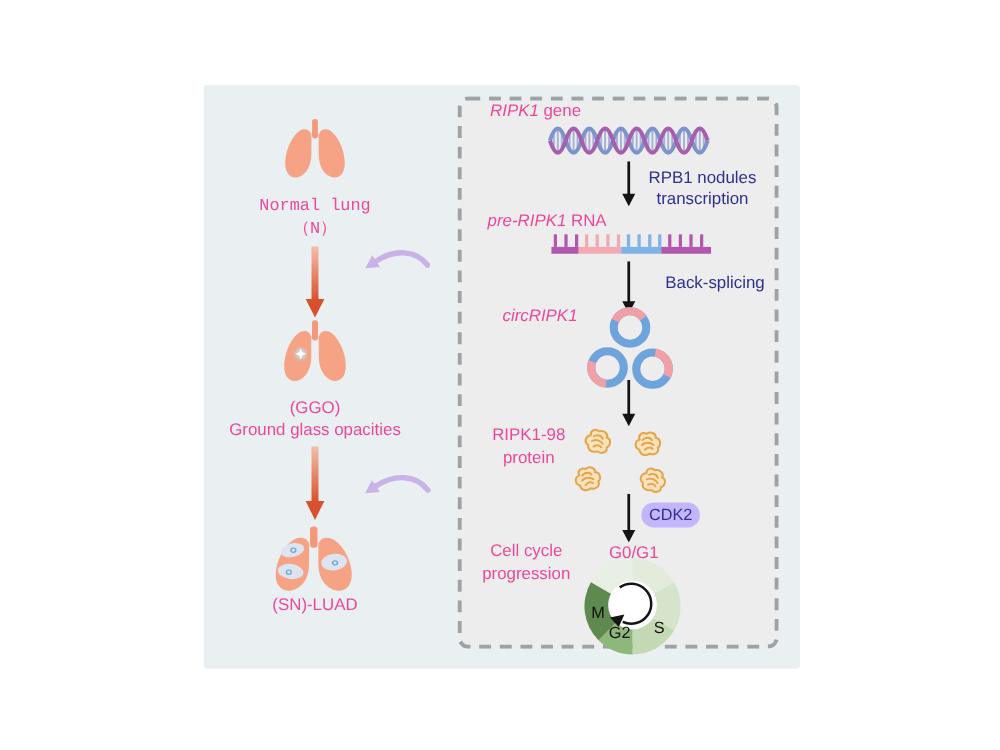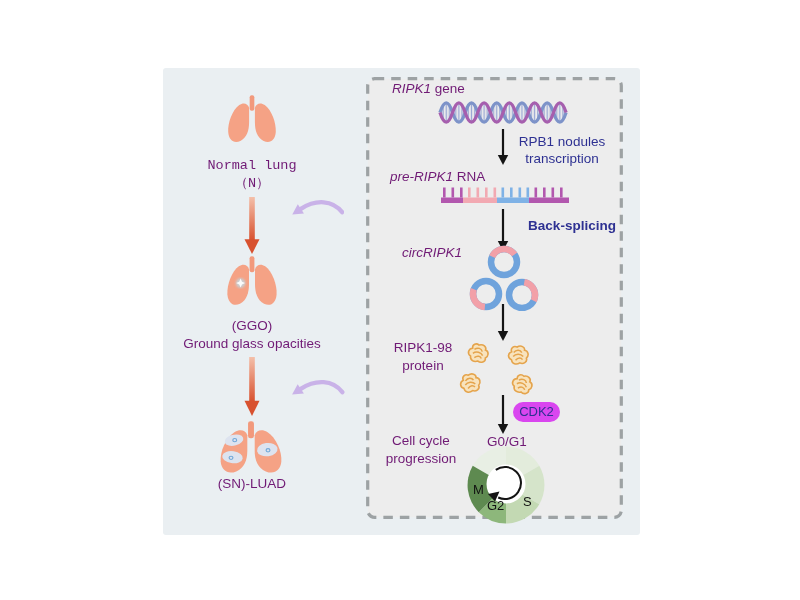--- a/index.html
+++ b/index.html
@@ -1,20 +1,20 @@
 <!DOCTYPE html>
 <html><head>
 <meta charset="utf-8">
 <style>
   html,body{margin:0;padding:0;background:#ffffff;}
   #stage{position:relative;width:800px;height:600px;background:#ffffff;overflow:hidden;
          font-family:"Liberation Sans",sans-serif;}
   .abs{position:absolute;}
   .panel{left:163px;top:68px;width:477px;height:467px;background:#eaeff2;border-radius:3px;}
-  .lbl{font-size:13.5px;color:#701a75;text-align:center;line-height:18px;}
+  .lbl{font-size:13.5px;color:#ec4899;text-align:center;line-height:18px;}
   .navy{color:#2e3192;}
   .it{font-style:italic;}
   
   #lungs1{left:223px;top:94px;}
   #lbl-stage1{left:177px;top:157px;width:150px;font-family:Liberation Mono, monospace;}
   #redarrow1{left:244px;top:197px;}
   #parrow1{left:284px;top:198px;}
   #lungs2{left:222px;top:255px;}
   #lbl-stage2{left:167px;top:317px;width:170px;}
   #redarrow2{left:244px;top:357px;}
@@ -23,29 +23,29 @@
   #lbl-stage3{left:177px;top:475px;width:150px;}
   
   #dashedbox{left:366px;top:77px;}
   #lbl-gene{left:392px;top:80px;width:150px;text-align:left;}
   #dna{left:438px;top:96px;}
   #barrow1{left:496px;top:129px;}
   #lbl-transcription{left:510px;top:133px;width:104px;line-height:17px;}
   #lbl-rna{left:390px;top:168px;width:150px;text-align:left;}
   #rnabar{left:441px;top:185px;}
   #barrow2{left:496px;top:209px;}
-  #lbl-backsplicing{left:522px;top:217px;width:100px;font-weight:bold;}
+  #lbl-backsplicing{left:522px;top:217px;width:100px;}
   #lbl-circ{left:390px;top:244px;width:120px;text-align:left;margin-left:12px;}
   #circles{left:464px;top:245px;}
   #barrow3{left:496px;top:304px;}
   #lbl-translation{left:512px;top:307px;width:104px;line-height:17px;}
   #lbl-protein{left:383px;top:339px;width:80px;}
   #proteins{left:452px;top:340px;}
   #barrow4{left:496px;top:395px;}
-  #cdk2{left:513px;top:402px;width:47px;height:20px;background:#d946ef;border-radius:10px;
+  #cdk2{left:513px;top:402px;width:47px;height:20px;background:#c4b5fd;border-radius:10px;
         font-size:13px;line-height:20px;text-align:center;}
   #lbl-cellcycle{left:374px;top:432px;width:94px;}
   #lbl-g0g1{left:479px;top:433px;width:56px;}
   #ring{left:467px;top:446px;}
   .phase-txt{font-size:13px;fill:#111111;font-family:"Liberation Sans",sans-serif;}
 </style>
 </head>
 <body>
 
 <div id="stage">

